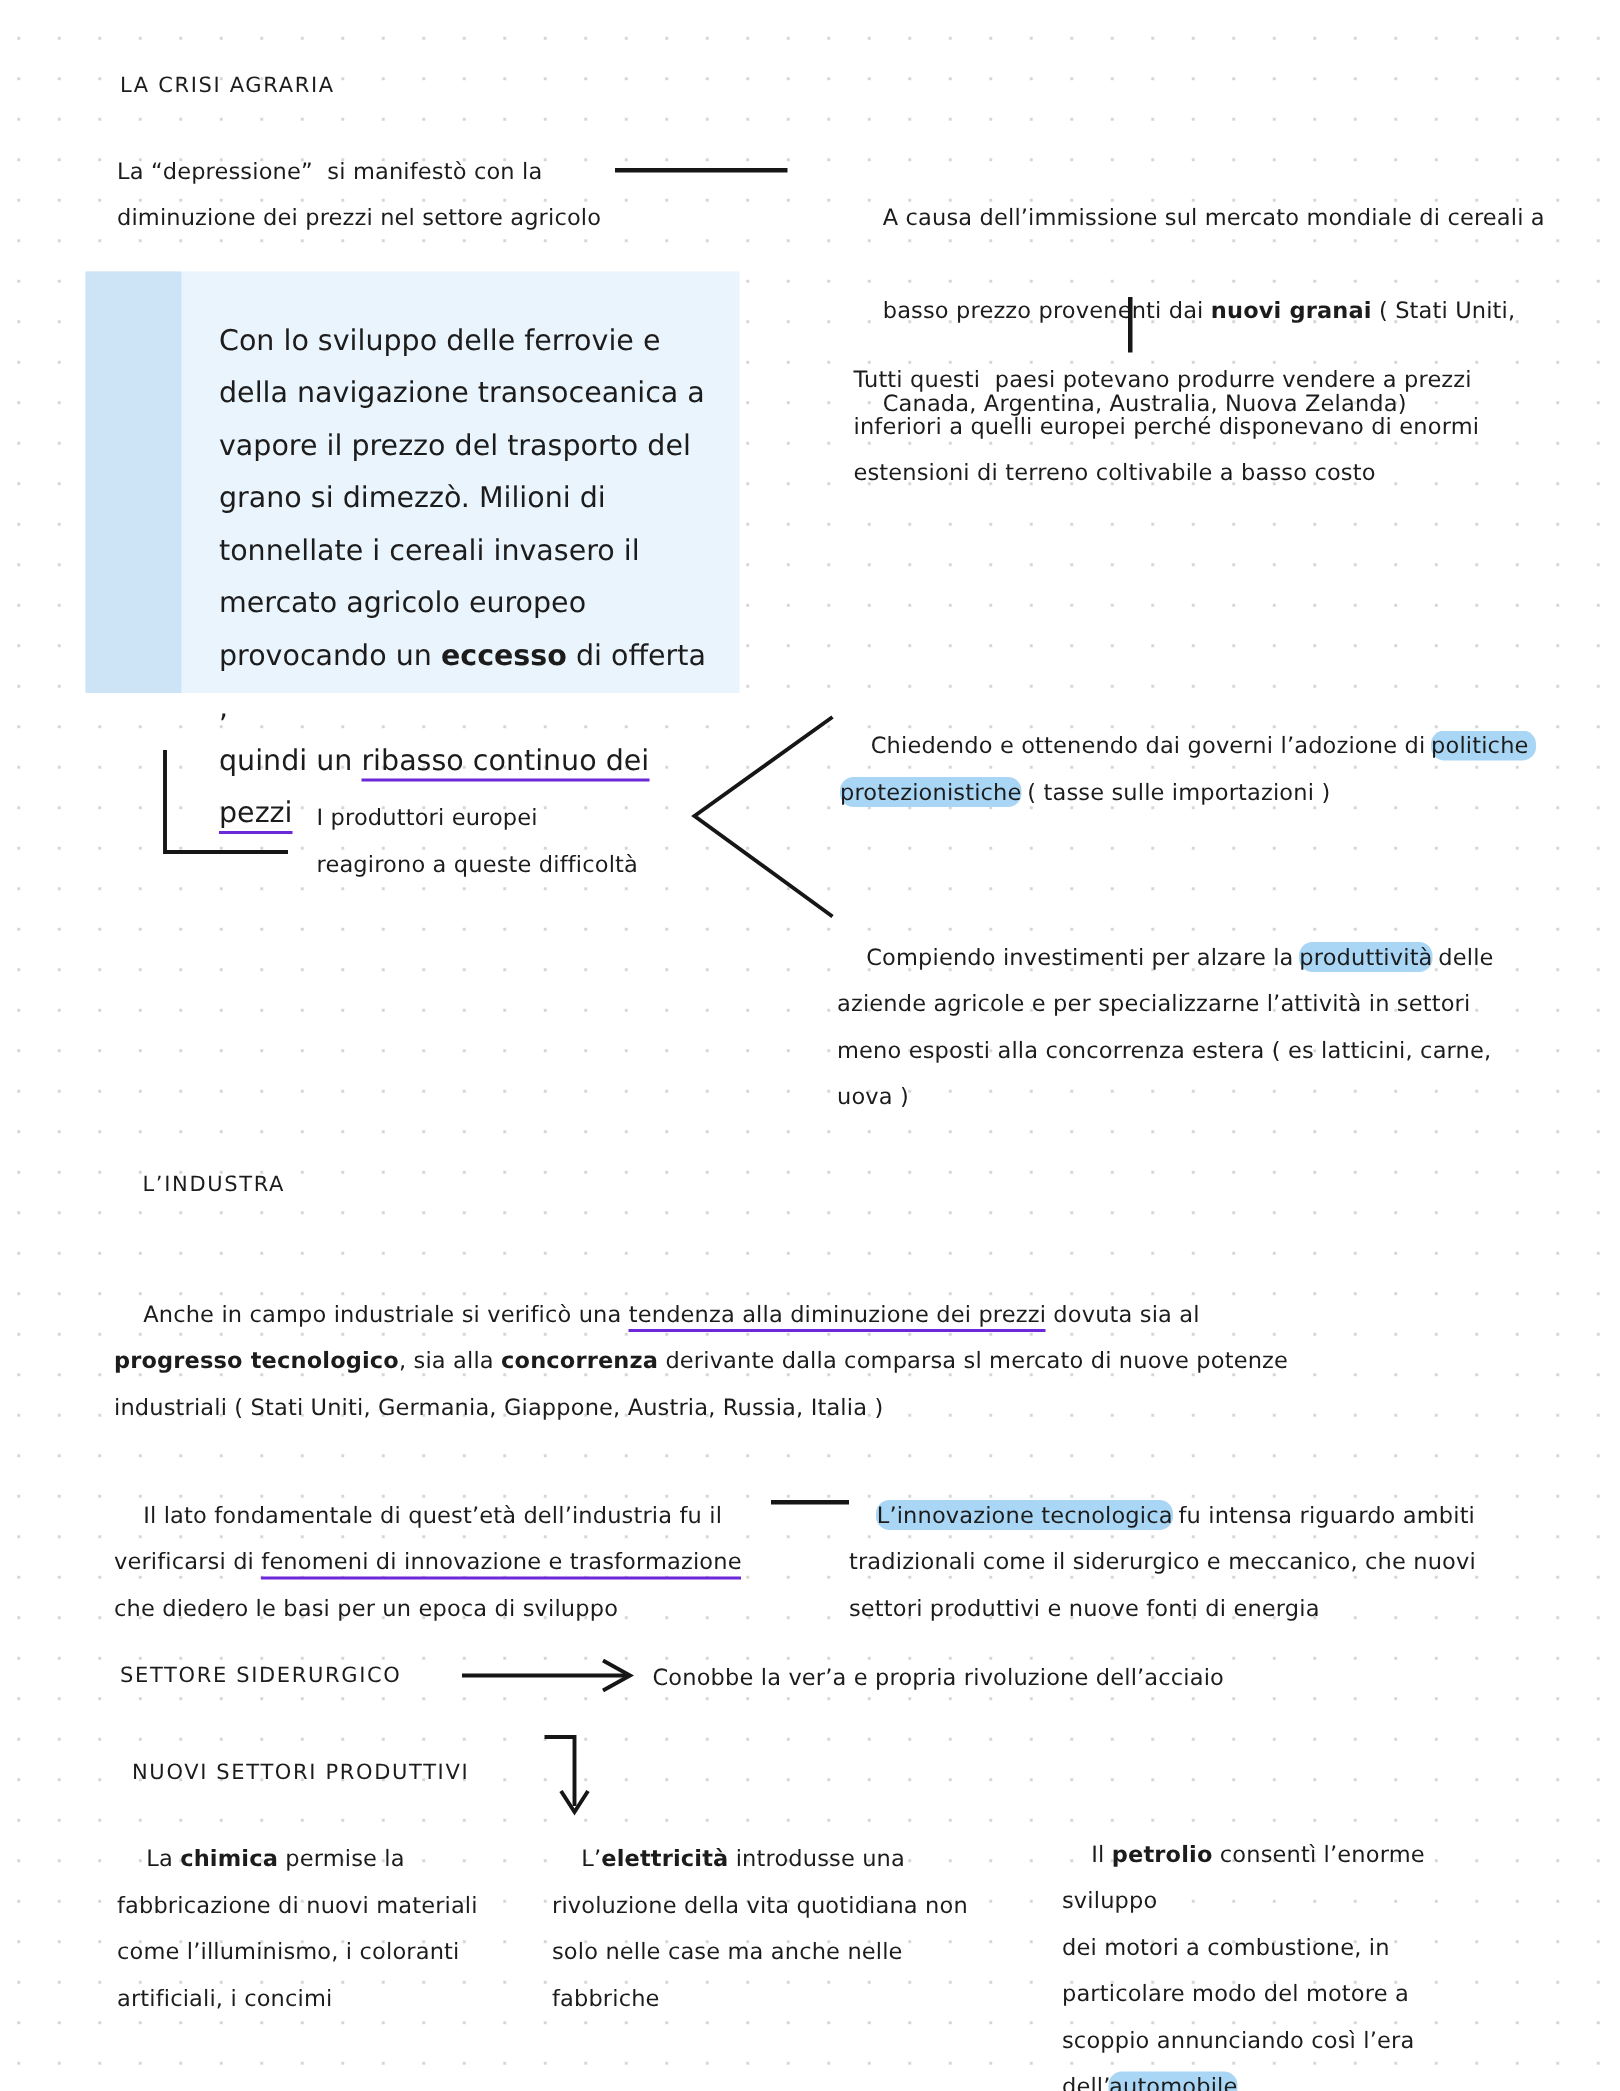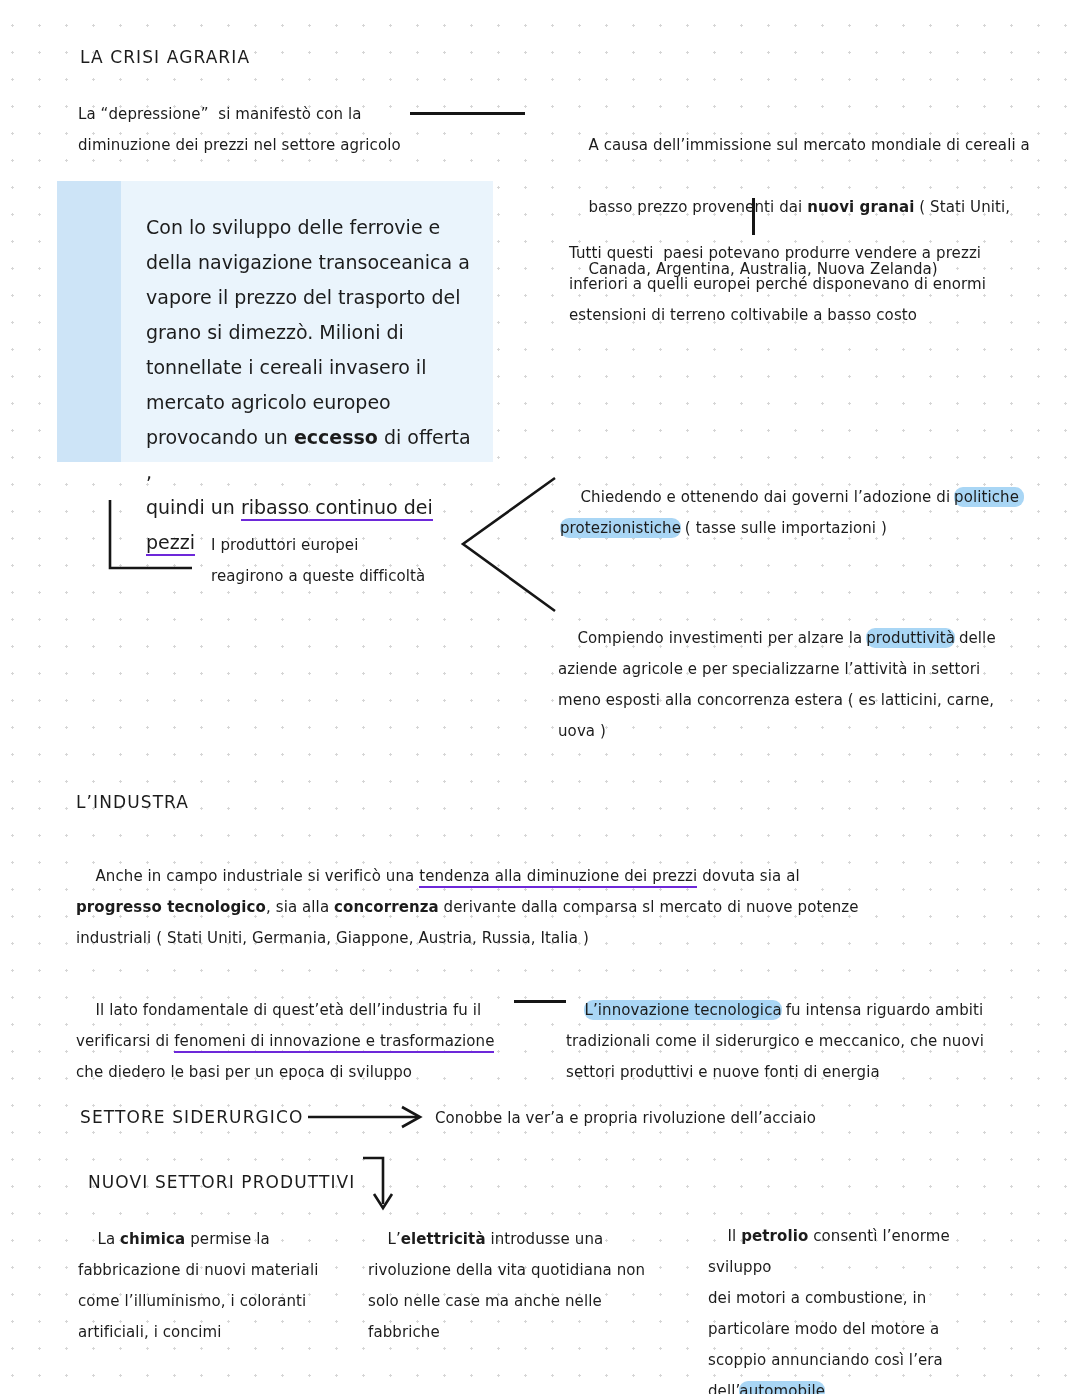--- a/index.html
+++ b/index.html
@@ -25,21 +25,21 @@
   .tx {
     position: absolute;
     color: #1c1c1c;
     font-family: "DejaVu Sans", sans-serif;
     font-size: 15px;
     line-height: 31px;
     letter-spacing: 0.1px;
     white-space: pre-wrap;
   }
   .heading {
-    font-size: 17px;
+    font-size: 14px;
     letter-spacing: 1.1px;
     line-height: 26px;
   }
   b, .bold { font-weight: 700; }
   .hl {
     background: #a9d6f5;
     border-radius: 9px;
     padding: 1px 0;
     margin: 0 -1px;
     box-decoration-break: clone;
@@ -136,21 +136,21 @@
     <span>Chiedendo e ottenendo dai governi l’adozione di </span><span class="hl">politiche protezionistiche</span><span> ( tasse sulle importazioni )</span>
   </div>
 
   <div class="tx" style="left:558px; top:592px; width:475px;">
     <span>Compiendo investimenti per alzare la </span><span class="hl">produttività</span><span style="white-space:pre-wrap"> delle
 aziende agricole e per specializzarne l’attività in settori
 meno esposti alla concorrenza estera ( es latticini, carne,
 uova )</span>
   </div>
 
-  <div class="tx heading" style="left:76px; top:777px;margin-top:12px;">L’INDUSTRA</div>
+  <div class="tx heading" style="left:95px; top:777px;">L’INDUSTRA</div>
 
   <div class="tx" style="left:76px; top:830px; width:930px;">
     <span>Anche in campo industriale si verificò una </span><span class="ul">tendenza alla diminuzione dei prezzi</span><span style="white-space:pre-wrap"> dovuta sia al
 </span><b>progresso tecnologico</b><span>, sia alla </span><b>concorrenza</b><span style="white-space:pre-wrap"> derivante dalla comparsa sl mercato di nuove potenze
 industriali ( Stati Uniti, Germania, Giappone, Austria, Russia, Italia )</span>
   </div>
 
   <div class="tx" style="left:76px; top:964px; width:470px;">
     <span style="white-space:pre-wrap">Il lato fondamentale di quest’età dell’industria fu il
 verificarsi di </span><span class="ul">fenomeni di innovazione e trasformazione</span><span style="white-space:pre-wrap">

